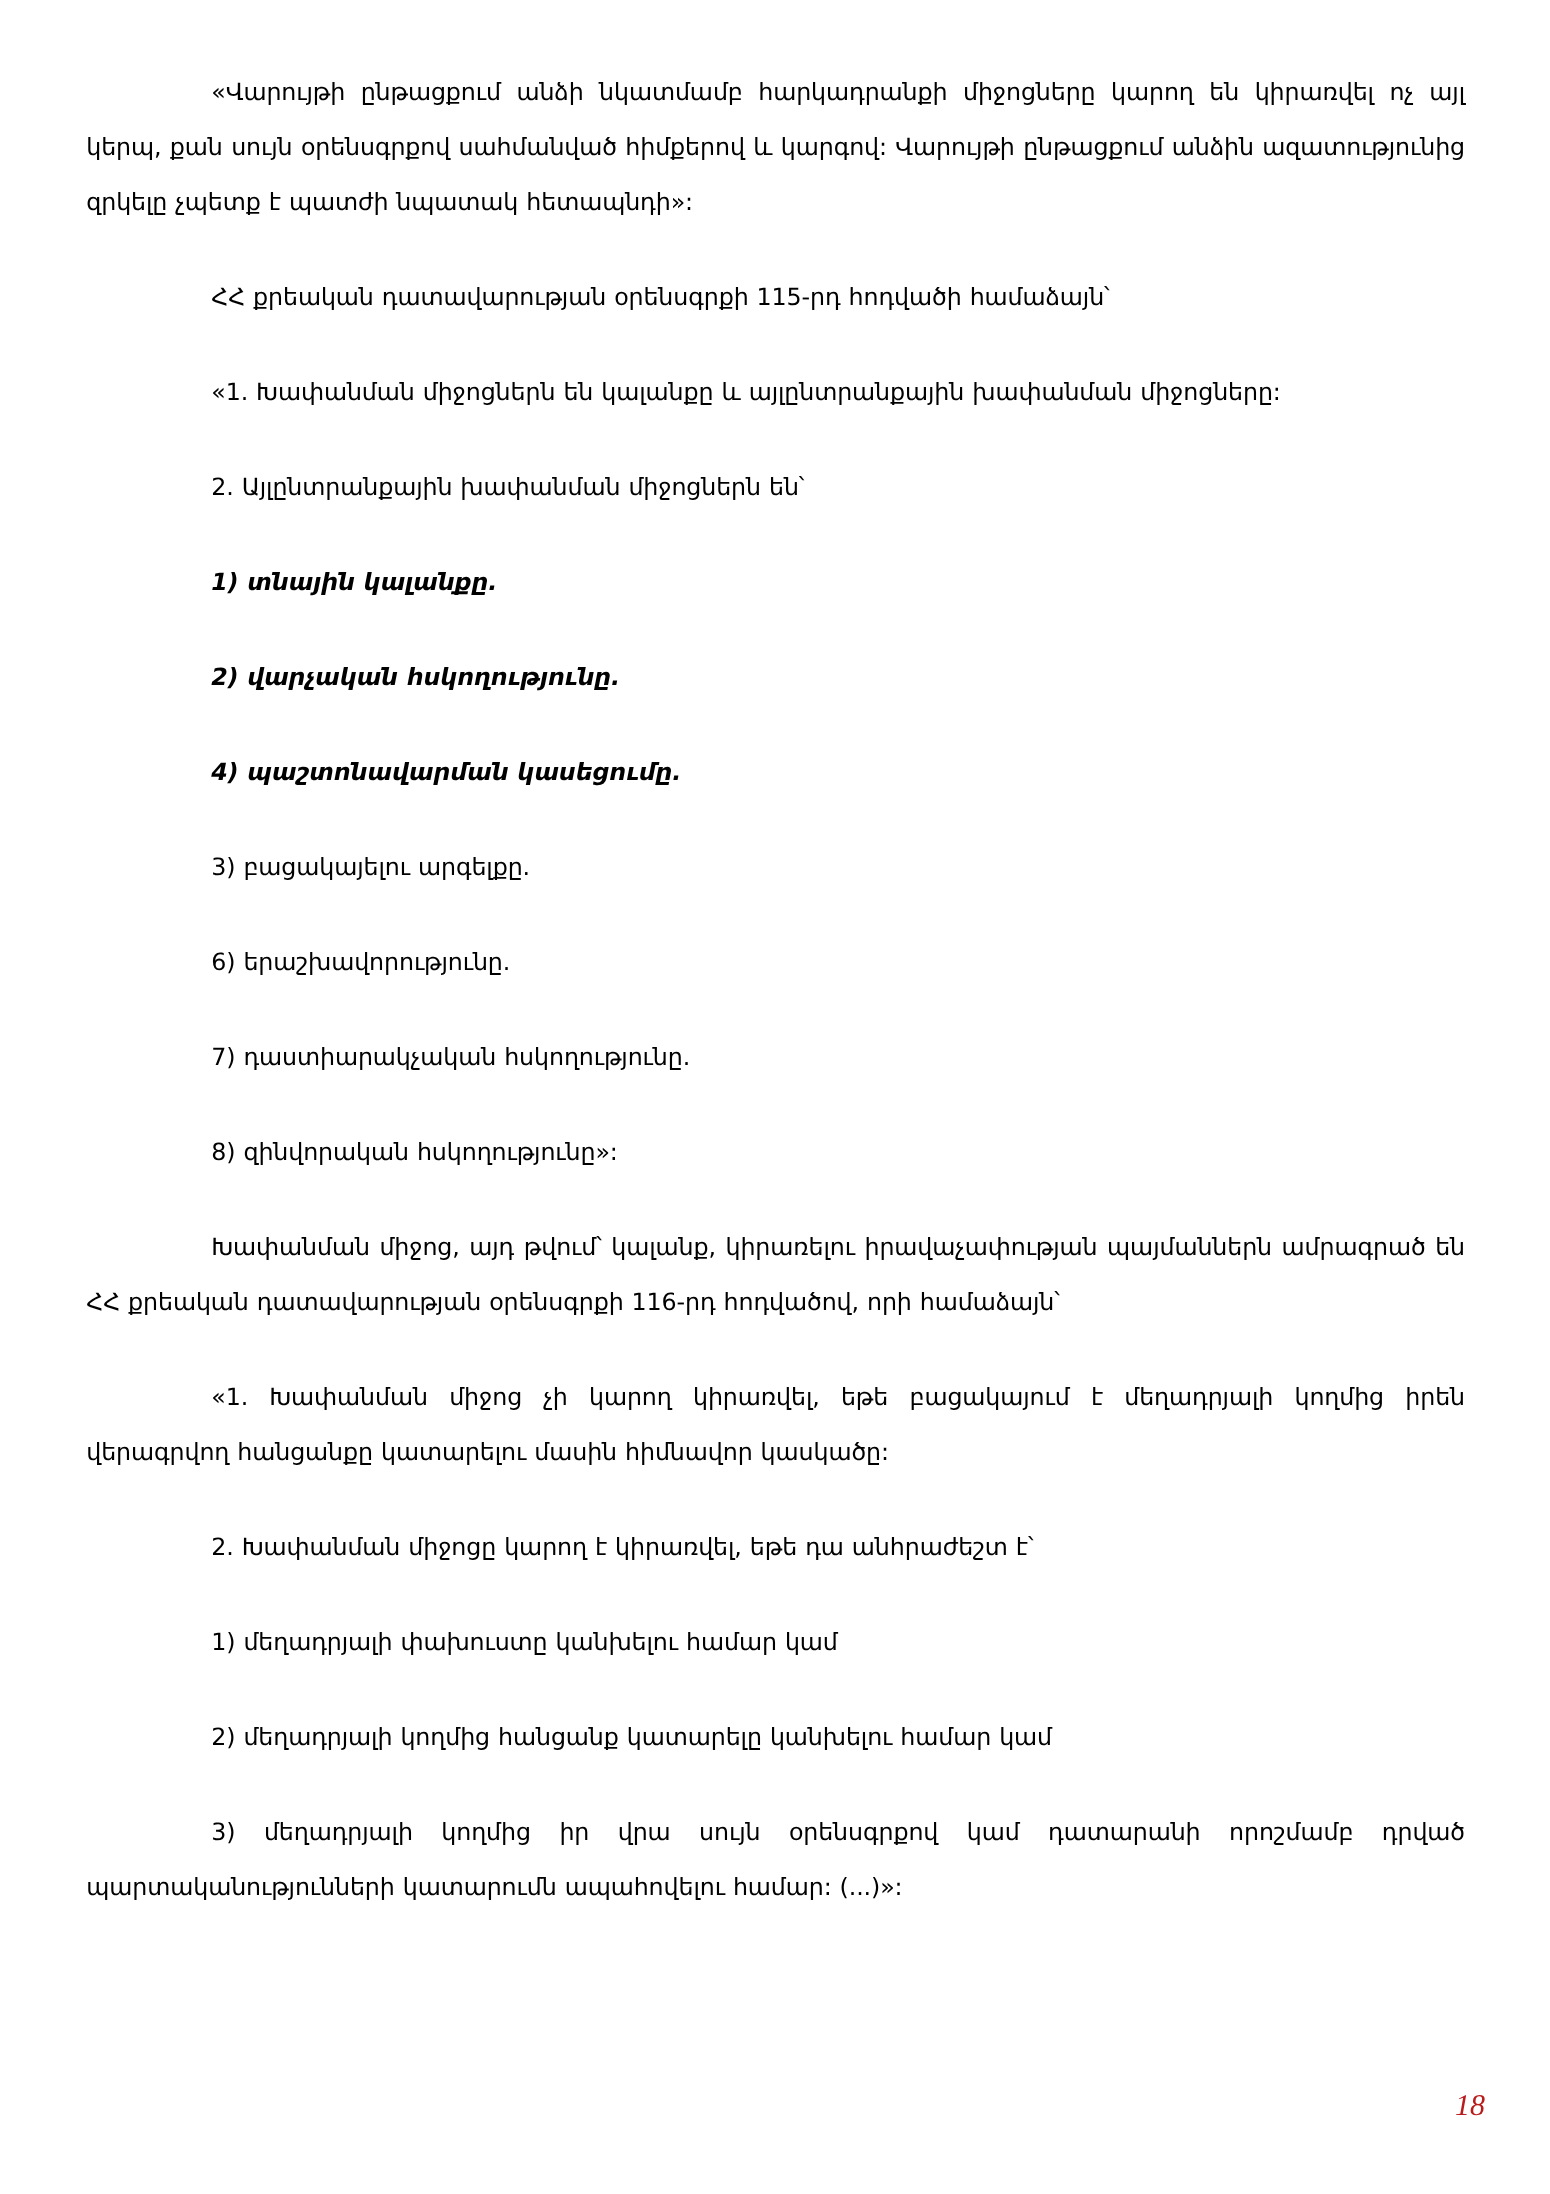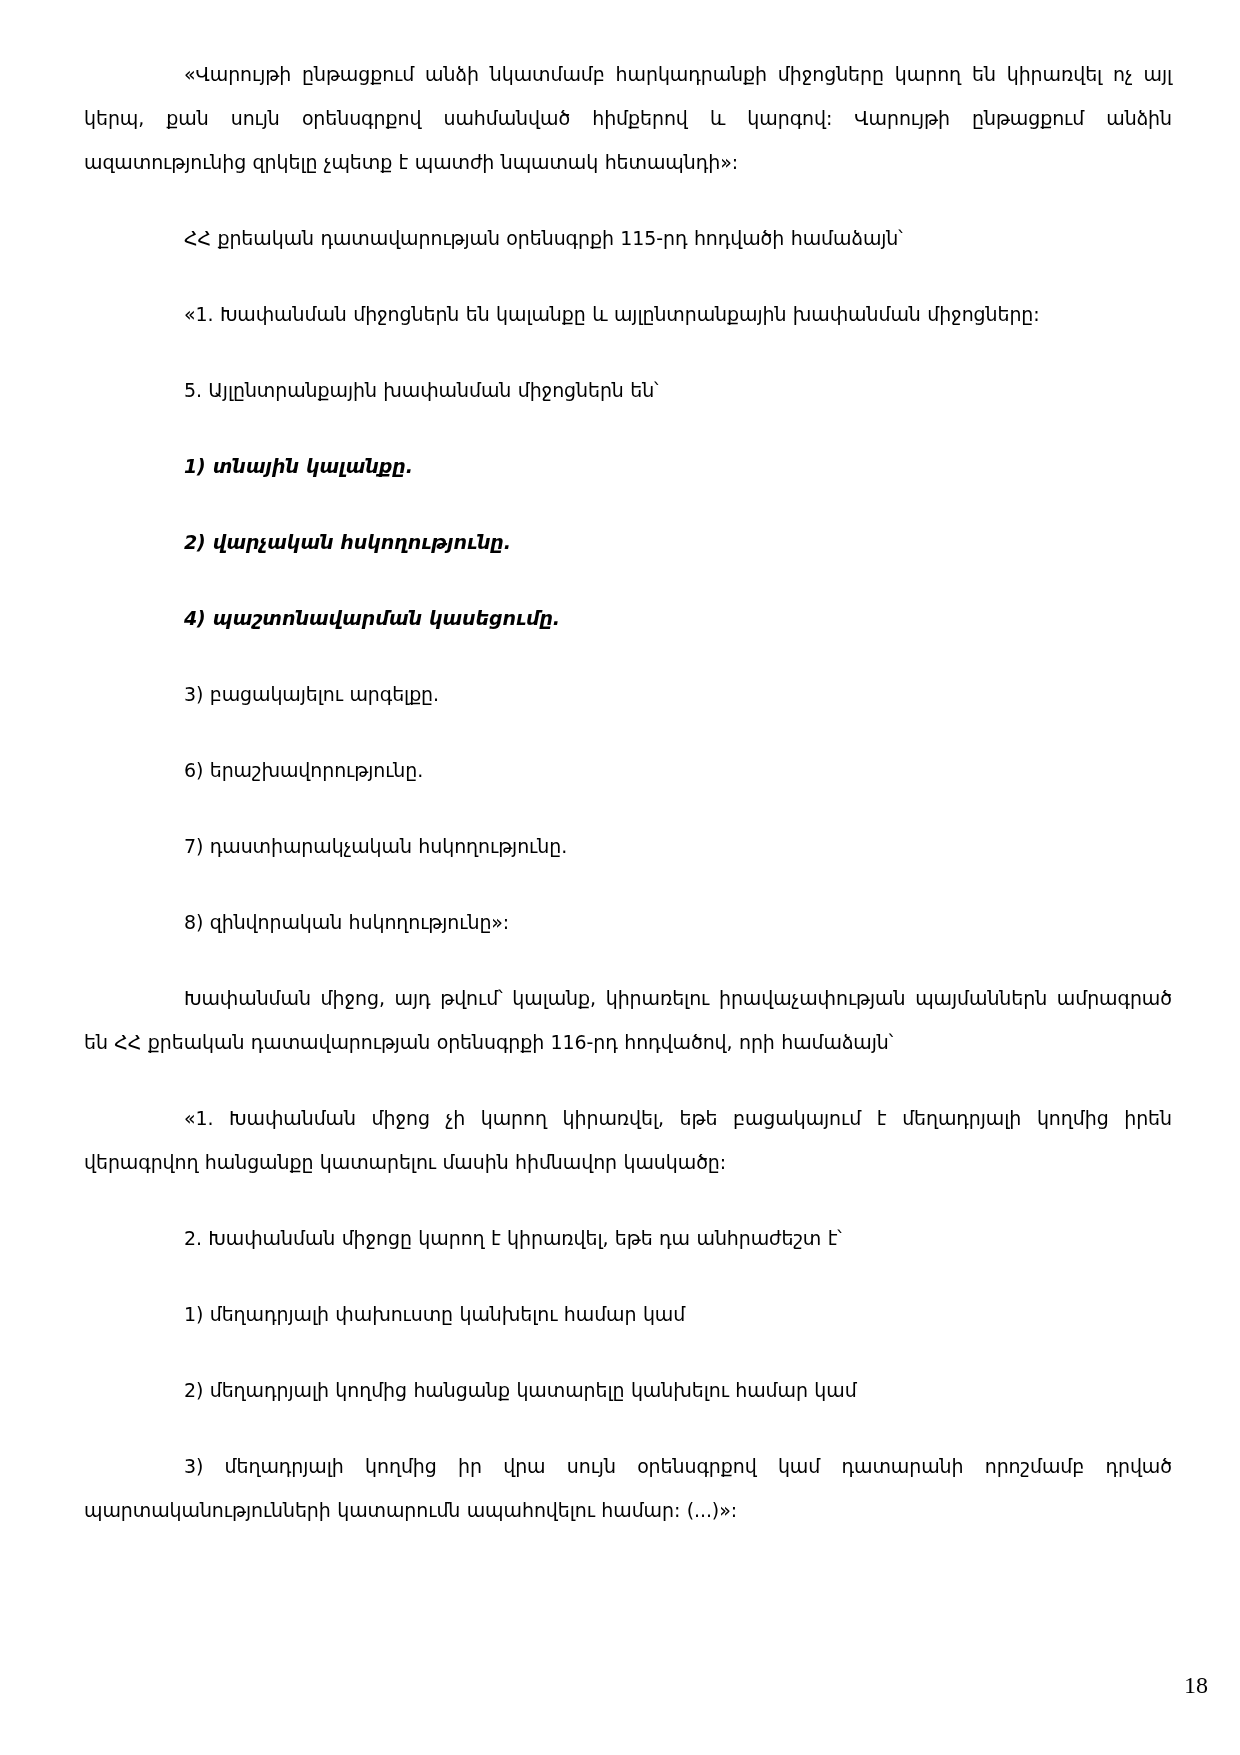--- a/index.html
+++ b/index.html
@@ -14,21 +14,21 @@
     background: #ffffff;
     color: #000000;
     font-family: "DejaVu Sans", sans-serif;
     overflow: hidden;
     box-sizing: border-box;
   }
   .content {
     padding: 52px 68px 0 68px;
   }
   .content p {
-    margin: 0 0 32px 16px;
+    margin: 0 0 32px 1px;
     font-size: 19px;
     line-height: 44px;
     text-indent: 100px;
     text-align: justify;
     letter-spacing: -0.1px;
     word-spacing: 0.5px;
   }
   .content p.normal {
     font-style: normal;
     font-weight: normal;
@@ -36,36 +36,37 @@
   .content p.italic {
     font-style: italic;
     font-weight: bold;
   }
   .content p.bold-italic {
     font-style: italic;
     font-weight: bold;
   }
   .page-number {
     position: absolute;
-    right: 32px;
+    right: 52px;
     bottom: 56px;
     font-family: "Liberation Serif", serif;
     font-size: 24px;
-    color: #000000;
+    color: #b91c1c;
+    font-style: italic;
   }
 </style>
 </head>
 <body>
 
 <div class="page">
   <main class="content">
       <p class="normal">«Վարույթի ընթացքում անձի նկատմամբ հարկադրանքի միջոցները կարող են կիրառվել ոչ այլ կերպ, քան սույն օրենսգրքով սահմանված հիմքերով և կարգով: Վարույթի ընթացքում անձին ազատությունից զրկելը չպետք է պատժի նպատակ հետապնդի»:</p>
       <p class="normal">ՀՀ քրեական դատավարության օրենսգրքի 115-րդ հոդվածի համաձայն՝</p>
       <p class="normal">«1. Խափանման միջոցներն են կալանքը և այլընտրանքային խափանման միջոցները:</p>
-      <p class="normal">5. Այլընտրանքային խափանման միջոցներն են՝</p>
+      <p class="normal">2. Այլընտրանքային խափանման միջոցներն են՝</p>
       <p class="bold-italic">1) տնային կալանքը.</p>
       <p class="italic">2) վարչական հսկողությունը.</p>
       <p class="italic">4) պաշտոնավարման կասեցումը.</p>
       <p class="normal">3) բացակայելու արգելքը.</p>
       <p class="normal">6) երաշխավորությունը.</p>
       <p class="normal">7) դաստիարակչական հսկողությունը.</p>
       <p class="normal">8) զինվորական հսկողությունը»:</p>
       <p class="normal">Խափանման միջոց, այդ թվում՝ կալանք, կիրառելու իրավաչափության պայմաններն ամրագրած են ՀՀ քրեական դատավարության օրենսգրքի 116-րդ հոդվածով, որի համաձայն՝</p>
       <p class="normal">«1. Խափանման միջոց չի կարող կիրառվել, եթե բացակայում է մեղադրյալի կողմից իրեն վերագրվող հանցանքը կատարելու մասին հիմնավոր կասկածը:</p>
       <p class="normal">2. Խափանման միջոցը կարող է կիրառվել, եթե դա անհրաժեշտ է՝</p>

